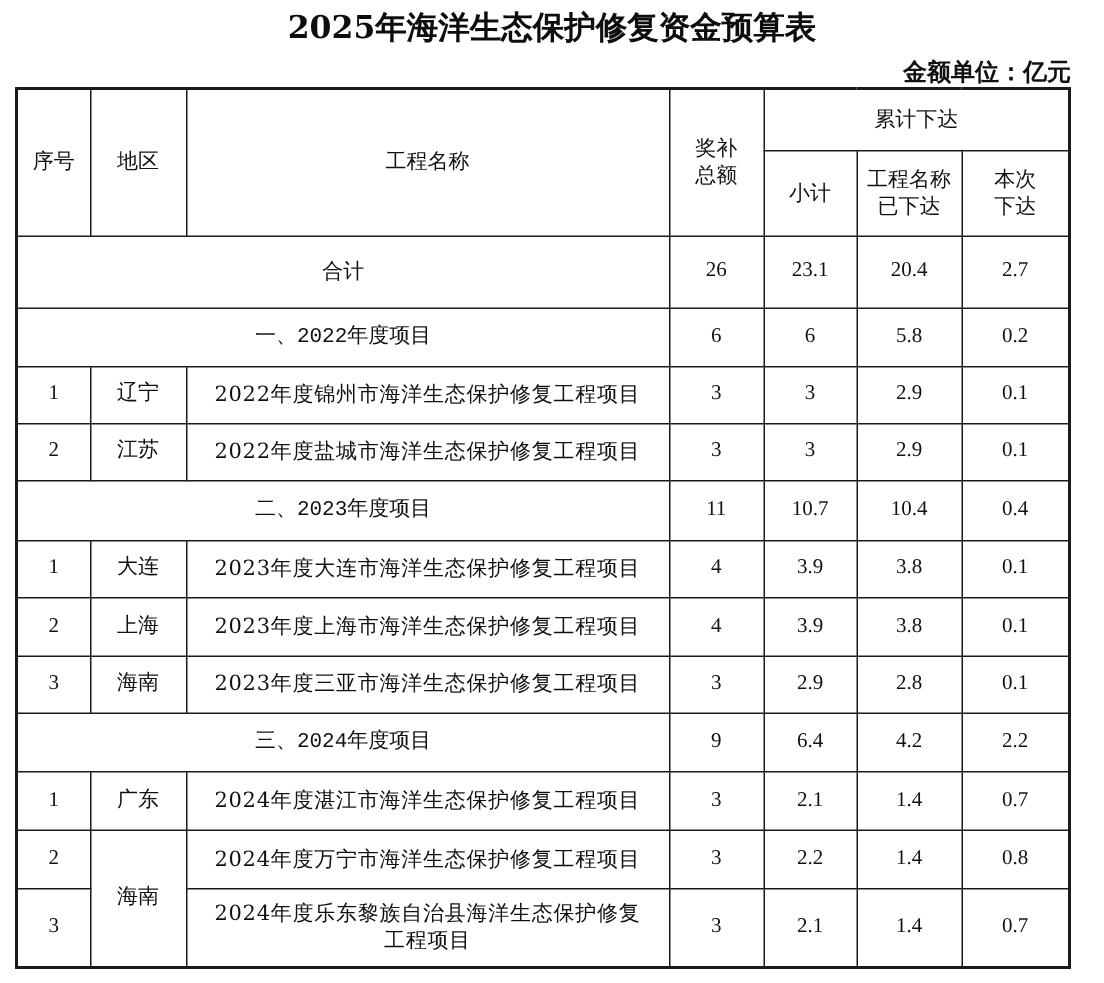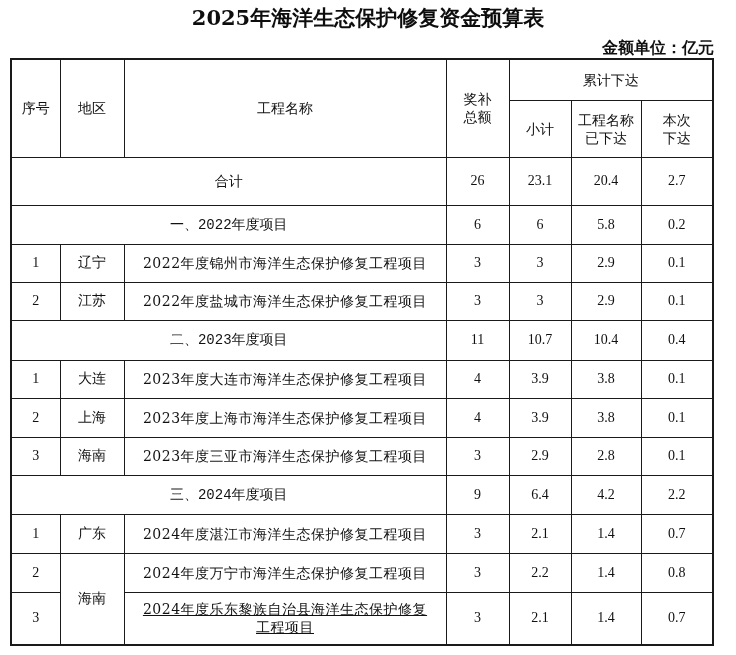--- a/index.html
+++ b/index.html
@@ -219,20 +219,20 @@
       <td class="num">2</td>
       <td rowspan="2" class="region">海南</td>
       <td class="project-name">2024年度万宁市海洋生态保护修复工程项目</td>
       <td class="num">3</td>
       <td class="num">2.2</td>
       <td class="num">1.4</td>
       <td class="num">0.8</td>
     </tr>
     <tr style="height:53px">
       <td class="num">3</td>
-      <td class="project-name" style="padding:4px 14px;text-decoration:underline;">2024年度乐东黎族自治县海洋生态保护修复工程项目</td>
+      <td class="project-name" style="padding:4px 14px;">2024年度乐东黎族自治县海洋生态保护修复工程项目</td>
       <td class="num">3</td>
       <td class="num">2.1</td>
       <td class="num">1.4</td>
       <td class="num">0.7</td>
     </tr>
   </tbody>
 </table>
 
 </body></html>

